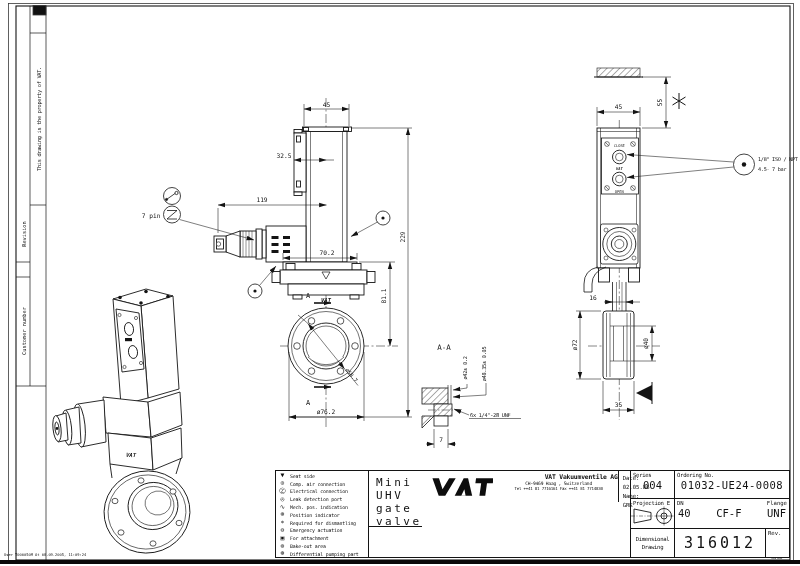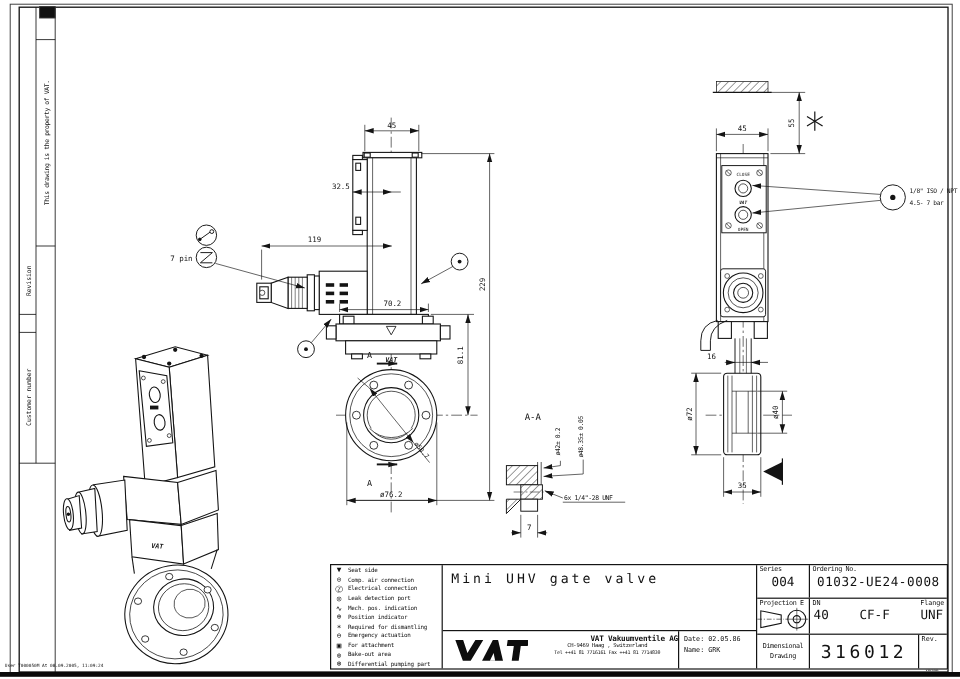--- a/index.html
+++ b/index.html
@@ -11,21 +11,21 @@
   .cond{letter-spacing:-0.3px;}
   .logoT{font-size:5.5px;font-weight:bold;font-style:italic;}
   .tiny{font-size:3.7px;}
   
   .tblock{position:absolute;left:275px;top:470px;width:515px;height:88px;background:#fff;
     border:1px solid #141414;box-sizing:border-box;display:flex;font-family:"DejaVu Sans Mono",monospace;}
   .legend{width:93px;border-right:1px solid #141414;box-sizing:border-box;padding:1px 0 0 2px;}
   .lg-row{display:flex;align-items:center;height:7.8px;gap:3px;}
   .lg-ic{width:9px;text-align:center;font-size:6.4px;line-height:7px;}
   .lg-lb{font-size:4.9px;letter-spacing:-0.2px;white-space:nowrap;}
-  .mid{width:262px;border-right:1px solid #141414;box-sizing:border-box;display:flex;flex-direction:column;}
+  .mid{width:262px;border-right:1px solid #141414;box-sizing:border-box;display:flex;flex-direction:row;}
   .title-cell{height:56px;border-bottom:1px solid #141414;box-sizing:border-box;
     font-size:11px;letter-spacing:2.5px;padding:5px 0 0 7px;}
   .company-row{height:31px;display:flex;align-items:stretch;}
   .vat-logo{width:78px;display:flex;align-items:center;justify-content:center;}
   .company-text{width:118px;text-align:center;padding-top:2px;}
   .c-name{font-size:6.4px;font-weight:bold;letter-spacing:-0.2px;text-align:right;}
   .c-addr{font-size:4.6px;letter-spacing:-0.2px;}
   .c-tel{font-size:4.1px;letter-spacing:-0.2px;}
   .date-cell{flex:1;border-left:1px solid #141414;box-sizing:border-box;
     font-size:5.6px;padding:3px 0 0 4px;line-height:9px;}

